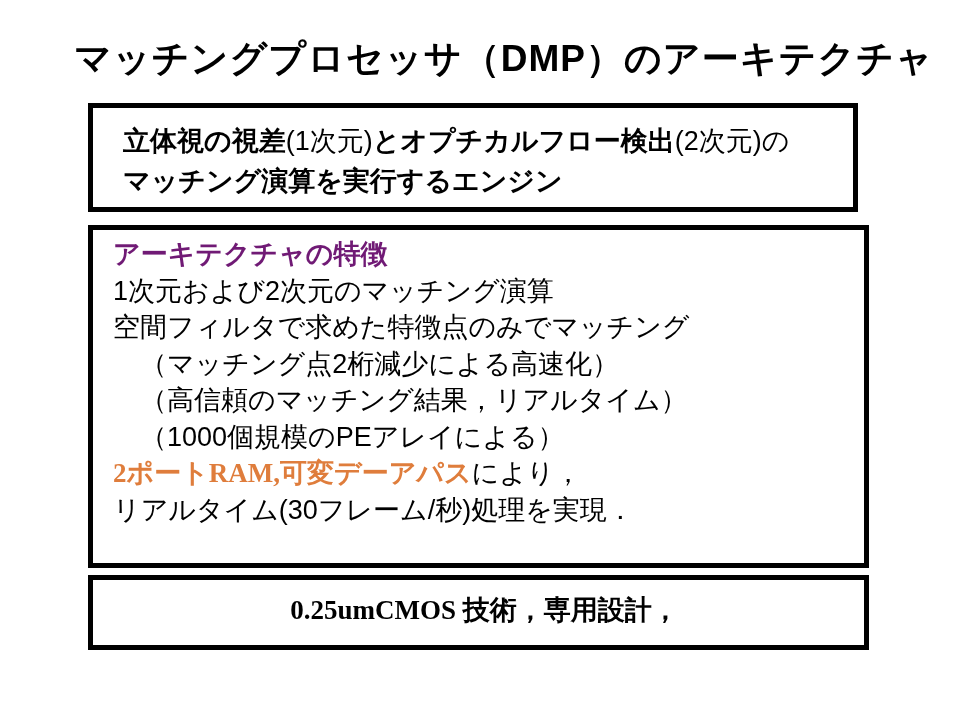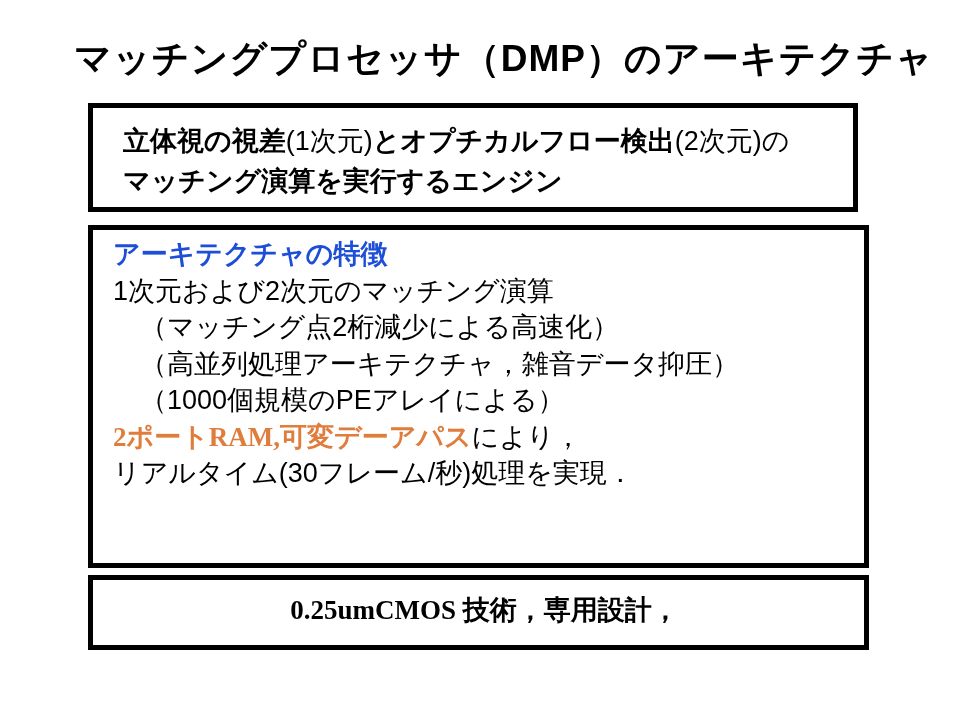--- a/index.html
+++ b/index.html
@@ -51,21 +51,21 @@
   .box-features {
     top: 225px;
     width: 781px;
     height: 343px;
     padding: 6px 10px 0 20px;
     font-size: 27px;
     line-height: 36.5px;
     white-space: nowrap;
   }
   .feature-heading {
-    color: #1d4ed8;
+    color: #701a75;
     font-weight: bold;
   }
   .indent {
     padding-left: 27px;
   }
   .ram-highlight {
     color: #df7d3c;
     font-weight: bold;
     font-family: "Liberation Serif", "DejaVu Serif", serif;
   }
@@ -94,22 +94,23 @@
   <div class="box box-summary">
     <div>
       <span>立体視の視差</span><span class="light">(1次元)</span><span>とオプチカルフロー検出</span><span class="light">(2次元)の</span>
     </div>
     <div>マッチング演算を実行するエンジン</div>
   </div>
 
   <div class="box box-features">
     <div class="feature-heading">アーキテクチャの特徴</div>
     <div>1次元および2次元のマッチング演算</div>
+    <div>空間フィルタで求めた特徴点のみでマッチング</div>
     <div class="indent">（マッチング点2桁減少による高速化）</div>
-    <div class="indent">（高並列処理アーキテクチャ，雑音データ抑圧）</div>
+    <div class="indent">（高信頼のマッチング結果，リアルタイム）</div>
     <div class="indent">（1000個規模のPEアレイによる）</div>
     <div>
       <span class="ram-highlight">2ポートRAM,可変デーアパス</span><span>により，</span>
     </div>
     <div>リアルタイム(30フレーム/秒)処理を実現．</div>
   </div>
 
   <div class="box box-tech">
     <span class="serif-bold">0.25umCMOS </span><span>技術，専用設計，</span>
   </div>

